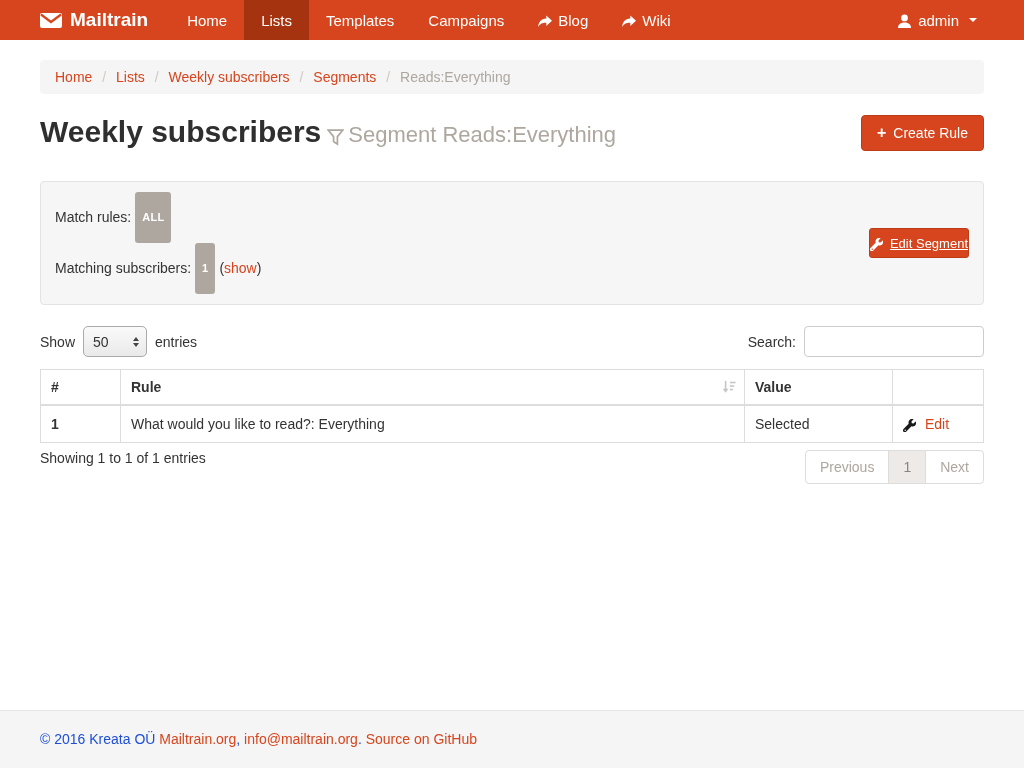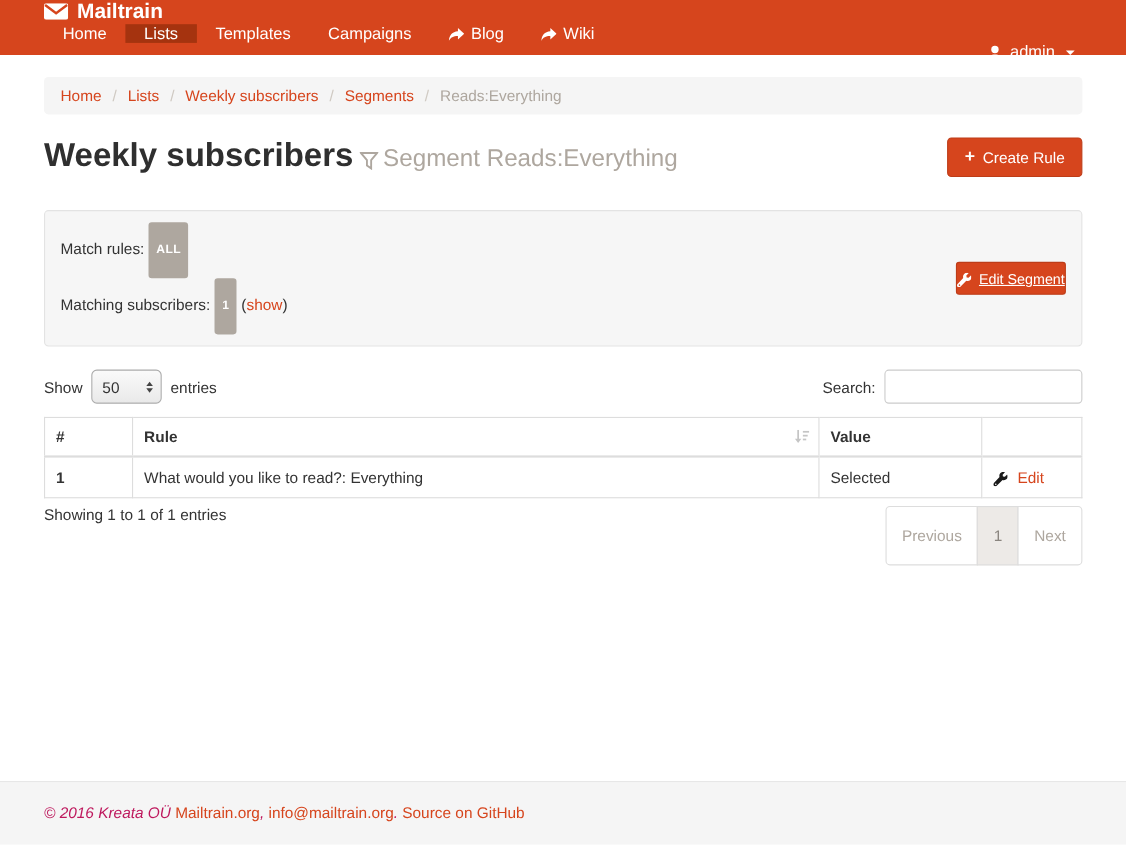--- a/index.html
+++ b/index.html
@@ -5,22 +5,22 @@
   * { margin:0; padding:0; box-sizing:border-box; }
   html,body { width:1024px; height:768px; overflow:hidden; }
   body {
     font-family:"Liberation Sans", sans-serif;
     font-size:14px; color:#333; background:#fff; position:relative;
   }
   a { text-decoration:none; }
 
   
   .navbar {
-    height:50px; background:#d6451d; display:flex; align-items:stretch;
-    padding:0 0 0 40px; color:#fff;flex-direction:column;
+    height:40px; background:#d6451d; display:flex; align-items:stretch;
+    padding:0 0 0 40px; color:#fff;
   }
   .brand {
     display:flex; align-items:center; gap:8px; font-size:19px; font-weight:700;
     color:#fff; margin-right:22px; cursor:pointer;
   }
   .nav-items { display:flex; align-items:stretch; }
   .nav-item {
     display:flex; align-items:center; gap:6px; padding:0 17px; color:#fff;
     font-size:15px; cursor:pointer;
   }
@@ -103,33 +103,33 @@
   .sort-icon { position:absolute; right:8px; top:50%; transform:translateY(-50%); }
   .cell-num { font-weight:700; }
   .edit-link { color:#d6451d; margin-left:5px; }
 
   
   .dt-footer {
     margin:7px 40px 0; display:flex; justify-content:space-between; align-items:flex-start;
   }
   .pagination { display:flex; }
   .page-btn {
-    border:1px solid #ddd; background:#fff; color:#aea79f; padding:18px 14px;
+    border:1px solid #ddd; background:#fff; color:#aea79f; padding:8px 14px;
     font-size:14px; margin-left:-1px; cursor:pointer; font-family:inherit;
   }
   .page-btn.first { border-radius:4px 0 0 4px; margin-left:0; }
   .page-btn.last { border-radius:0 4px 4px 0; }
   .page-btn.current { background:#edeae7; color:#8a857f; }
 
   
   .footer {
     position:absolute; left:0; bottom:0; width:1024px; height:58px;
     background:#f5f5f5; border-top:1px solid #e7e7e7; padding:20px 40px;
   }
-  .footer .muted { color:#be185d;font-style:italic; }
+  .footer .muted { color:#1d4ed8; }
   .footer a { color:#d6451d; }
 
   svg { display:block; }
   .inline-svg { display:inline-block; vertical-align:middle; }
 </style>
 </head>
 <body>
 
 <nav class="navbar">
   <div class="brand">

